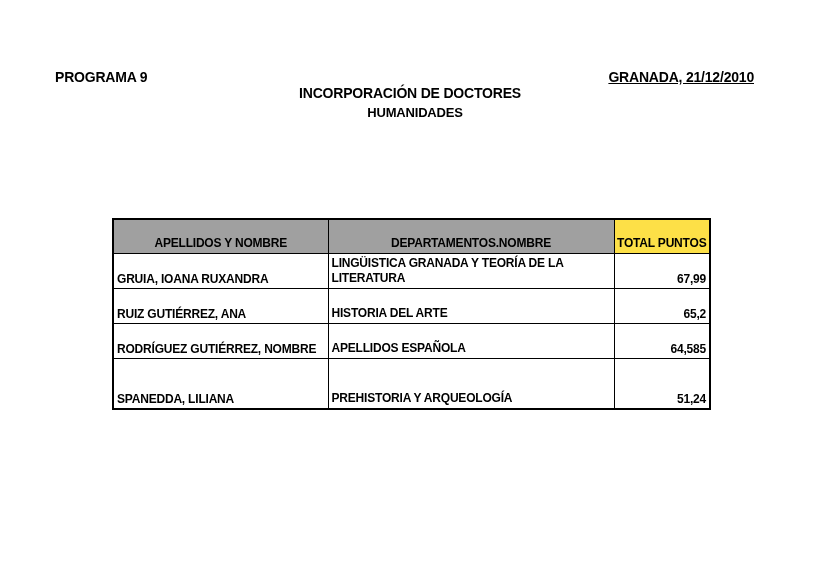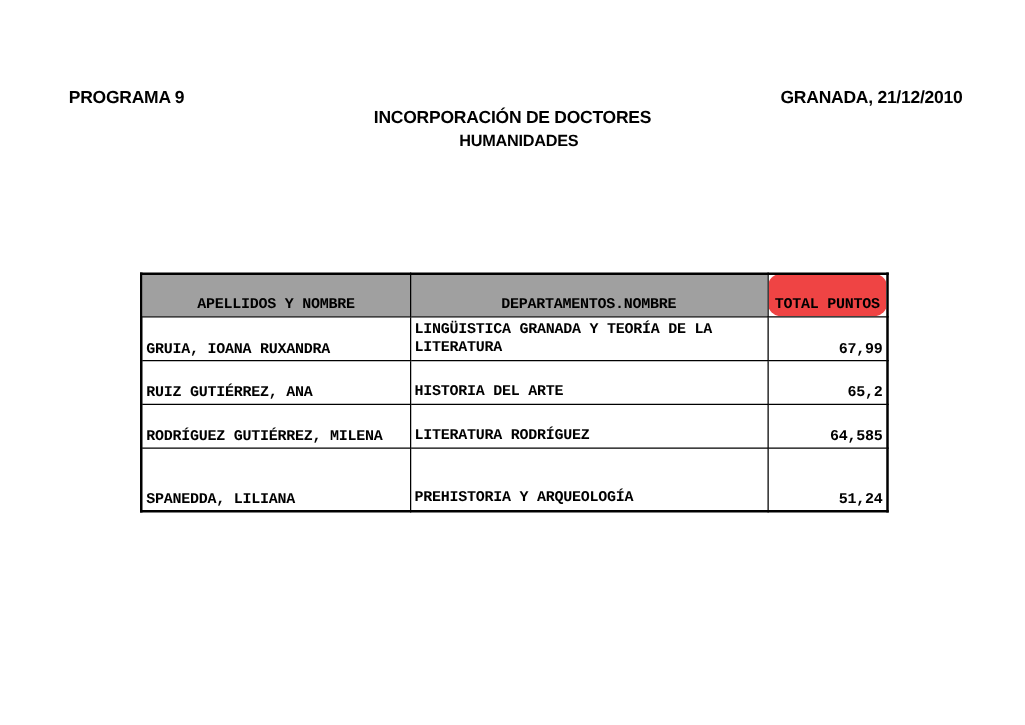--- a/index.html
+++ b/index.html
@@ -9,21 +9,21 @@
     font-family: "Liberation Sans", sans-serif;
     font-weight: bold;
     color: #000000;
     letter-spacing: -0.2px;
     overflow: hidden;
   }
 
   .topline { position: absolute; top: 69px; left: 0; width: 100%; height: 16px; font-size: 14px; }
   .program   { position: absolute; left: 55px;  top: 0; }
   .rtitle    { position: absolute; left: 0; width: 100%; text-align: center; top: 16px; }
-  .placedate { position: absolute; right: 50px; top: 0; }
+  .placedate { position: absolute; right: 66px; top: 0; text-decoration: underline; }
   .subtitle  { position: absolute; top: 105px; left: 5px; width: 100%; text-align: center; font-size: 13px; }
 
   table.results {
     position: absolute;
     left: 112px;
     top: 218px;
     width: 597px;
     border-collapse: collapse;
     table-layout: fixed;
     border: 2px solid #000;
@@ -32,21 +32,20 @@
   }
   col.c-name { width: 215px; }
   col.c-dept { width: 286px; }
   col.c-pts  { width: 96px; }
 
   .results th, .results td {
     border: 1.5px solid #000;
     vertical-align: bottom;
     font-weight: bold;
     overflow: hidden;
-    font-family: Liberation Mono, monospace;
   }
   .results thead tr { height: 34px; }
   .results th {
     text-align: center;
     padding: 0 2px 3px 2px;
   }
   .results tbody tr { height: 35px; }
   .results tbody tr:last-child { height: 51px; }
 
   td.name-cell { text-align: left;  padding: 4px 2px 2px 3px; }
@@ -67,38 +66,38 @@
 <table class="results">
   <colgroup>
     <col class="c-name">
       <col class="c-dept">
       <col class="c-pts">
   </colgroup>
   <thead>
     <tr>
       <th style="background: rgb(160, 160, 160);">APELLIDOS Y NOMBRE</th>
       <th style="background: rgb(160, 160, 160); margin-top: 28px;">DEPARTAMENTOS.NOMBRE</th>
-      <th style="background: #ef4444; border-radius: 11px;">TOTAL PUNTOS</th>
+      <th style="background: #fde047;">TOTAL PUNTOS</th>
     </tr>
   </thead>
   <tbody>
     <tr>
       <td class="name-cell">GRUIA, IOANA RUXANDRA</td>
       <td class="dept-cell">LINGÜISTICA GRANADA Y TEORÍA DE LA
 LITERATURA</td>
       <td class="pts-cell">67,99</td>
     </tr>
     <tr>
       <td class="name-cell">RUIZ GUTIÉRREZ, ANA</td>
       <td class="dept-cell">HISTORIA DEL ARTE</td>
       <td class="pts-cell">65,2</td>
     </tr>
     <tr>
-      <td class="name-cell">RODRÍGUEZ GUTIÉRREZ, MILENA</td>
-      <td class="dept-cell">LITERATURA RODRÍGUEZ</td>
+      <td class="name-cell">RODRÍGUEZ GUTIÉRREZ, NOMBRE</td>
+      <td class="dept-cell">APELLIDOS ESPAÑOLA</td>
       <td class="pts-cell">64,585</td>
     </tr>
     <tr>
       <td class="name-cell">SPANEDDA, LILIANA</td>
       <td class="dept-cell">PREHISTORIA Y ARQUEOLOGÍA</td>
       <td class="pts-cell">51,24</td>
     </tr>
   </tbody>
 </table>
 

